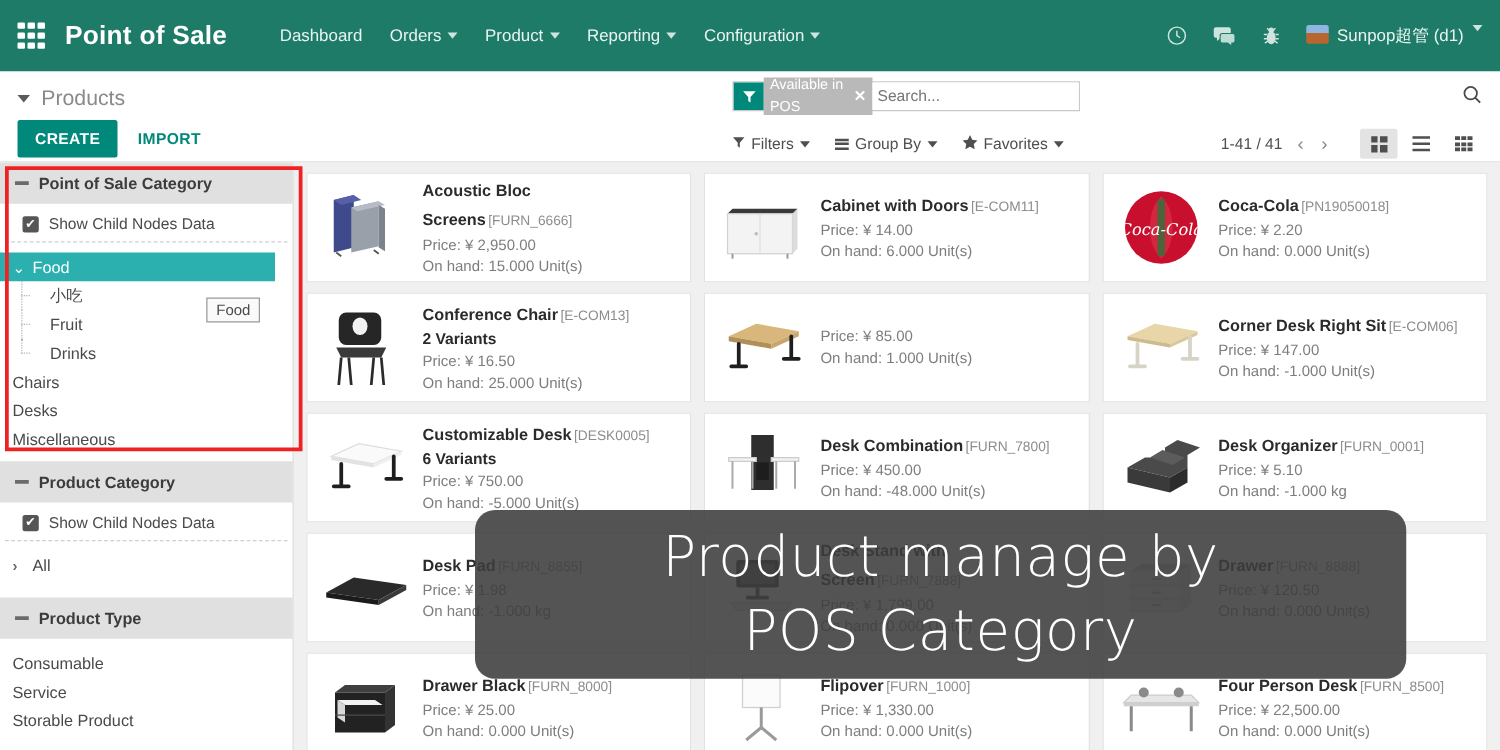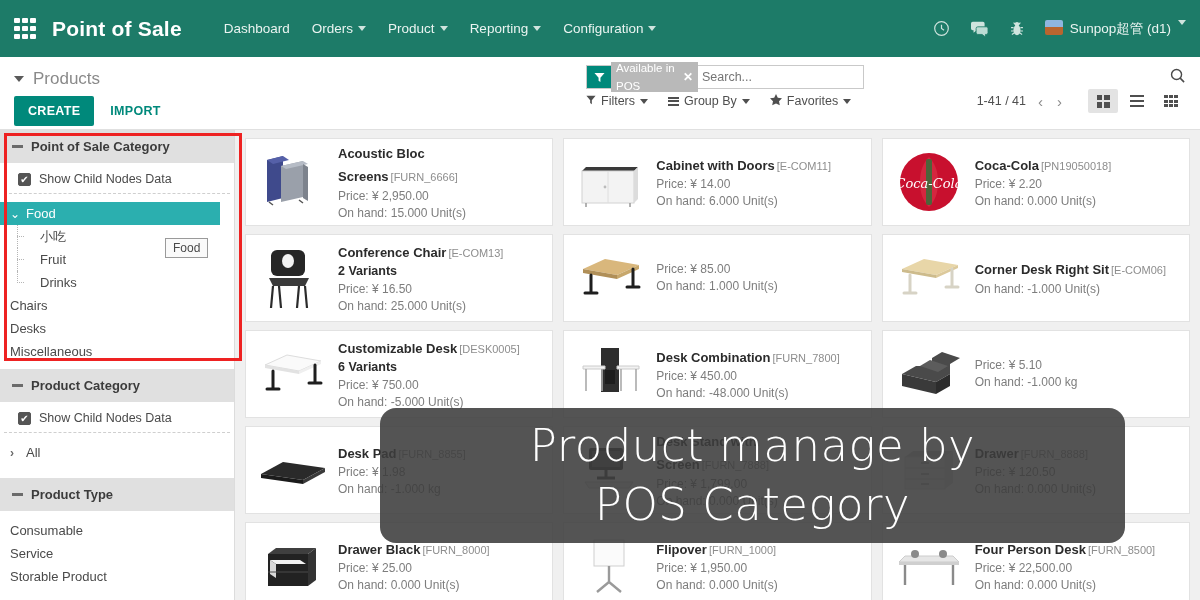--- a/index.html
+++ b/index.html
@@ -39,21 +39,21 @@
   .btn-import { background: transparent; color:#00897b; font-size: 12.5px; font-weight: bold; padding: 8px 8px; border:none; cursor:pointer; letter-spacing:.3px;}
 
   
   .searchwrap { position: absolute; right: 14px; top: 8px; width: 600px; }
   .searchbar { display:flex; align-items:center; border:1px solid #c9c9c9; background:#fff; height: 24px; width: 278px; position:relative; }
   .filter-ico { width: 24px; height: 22px; background:#00897b; display:flex; align-items:center; justify-content:center; flex: 0 0 auto;}
   .facet { background:#b9b9b9; color:#fff; font-size:11.5px; padding: 2px 5px; display:flex; align-items:center; gap:6px; height: 30px; line-height: 18px;}
   .facet .x { font-weight: bold; cursor: pointer; font-size: 12px;}
   .search-input { border:none; outline:none; font-size:12.5px; color:#b3b3b3; padding-left:4px; flex:1; height:22px;}
   .search-mag { position:absolute; right:0; top:2px; color:#4a4a4a; font-size:17px; cursor:pointer;}
-  .subbar { display:flex; align-items:center; }
+  .subbar { display:flex; align-items:center; margin-top: 14px; }
   .sb-item { display:flex; align-items:center; gap:5px; font-size:12.5px; color:#4f4f4f; margin-right:20px; cursor:pointer;}
   .sb-ico { color:#4f4f4f; font-size:12px; }
   .pager { margin-left: auto; display:flex; align-items:center; gap:10px; font-size:12.5px; color:#4f4f4f;}
   .pg-arrow { color:#8a8a8a; font-size:15px; cursor:pointer; padding: 0 2px;}
   .viewbtns { display:flex; align-items:center; gap:4px; margin-left:14px;}
   .vbtn { width:30px; height:24px; display:flex; align-items:center; justify-content:center; cursor:pointer; border-radius:2px;}
   .vbtn.active { background:#e3e3e3;}
   .dot4 { display:grid; grid-template-columns: repeat(2,1fr); grid-template-rows:repeat(2,1fr); gap:2px; width:13px; height:13px;}
   .dot4 i { background:#4f4f4f; }
   .lines { width:14px; height:12px; display:flex; flex-direction:column; justify-content:space-between;}
@@ -426,20 +426,21 @@
           <div class="thumb">
             <svg width="70" height="54" viewBox="0 0 70 54">
                 <path d="M8 18l22-10 34 6-22 10z" fill="#e8d6a8"></path>
                 <path d="M8 18v3l34 6v-3z" fill="#cdbb8c"></path>
                 <path d="M42 24v3l22-10v-3z" fill="#dcc99b"></path>
                 <path d="M16 24v18M58 18v18M16 42h-6M16 42h6M58 36h-6M58 36h6" stroke="#d7d3c5" stroke-width="3" fill="none" stroke-linecap="round"></path>
               </svg>
           </div>
           <div class="pinfo">
             <div><span class="pname">Corner Desk Right Sit</span><span class="pcode">[E-COM06]</span></div>
+            <div class="pline">Price: ¥ 147.00</div>
             <div class="pline">On hand: -1.000 Unit(s)</div>
           </div>
         </div>
 
         <div class="card">
           <div class="thumb">
             <svg width="70" height="54" viewBox="0 0 70 54">
                 <path d="M8 18l22-10 34 6-22 10z" fill="#fafafa" stroke="#ddd"></path>
                 <path d="M8 18v3l34 6v-3z" fill="#e2e2e2"></path>
                 <path d="M42 24v3l22-10v-3z" fill="#efefef"></path>
@@ -474,20 +475,21 @@
         <div class="card">
           <div class="thumb">
             <svg width="66" height="52" viewBox="0 0 66 52">
                 <path d="M6 26l14-8h16v-8l10-6 18 6-10 6v10l-14 8z" fill="#4a4a4a"></path>
                 <path d="M6 26v12l34 8V34z" fill="#3a3a3a"></path>
                 <path d="M40 34v12l14-8V26z" fill="#2c2c2c"></path>
                 <path d="M24 18l10-6 18 6-10 6z" fill="#5c5c5c"></path>
               </svg>
           </div>
           <div class="pinfo">
+            <div><span class="pname">Desk Organizer</span><span class="pcode">[FURN_0001]</span></div>
             <div class="pline">Price: ¥ 5.10</div>
             <div class="pline">On hand: -1.000 kg</div>
           </div>
         </div>
 
         <div class="card">
           <div class="thumb">
             <svg width="70" height="40" viewBox="0 0 70 40">
                 <path d="M4 24l22-12 42 6-22 12z" fill="#2a2a2a"></path>
                 <path d="M4 24v4l42 6v-4z" fill="#1b1b1b"></path>
@@ -554,21 +556,21 @@
 
         <div class="card">
           <div class="thumb">
             <svg width="60" height="60" viewBox="0 0 60 60">
                 <rect x="14" y="4" width="30" height="26" fill="#fbfbfb" stroke="#cfcfcf"></rect>
                 <path d="M29 30v16M29 46l-12 10M29 46l12 10" stroke="#9a9a9a" stroke-width="2.4" fill="none"></path>
               </svg>
           </div>
           <div class="pinfo">
             <div><span class="pname">Flipover</span><span class="pcode">[FURN_1000]</span></div>
-            <div class="pline">Price: ¥ 1,950.00</div>
+            <div class="pline">Price: ¥ 1,330.00</div>
             <div class="pline">On hand: 0.000 Unit(s)</div>
           </div>
         </div>
 
         <div class="card">
           <div class="thumb">
             <svg width="68" height="52" viewBox="0 0 68 52">
                 <path d="M4 22h60l-6-6H10z" fill="#e6e6e6" stroke="#ccc"></path>
                 <path d="M4 22v3h60v-3z" fill="#cfcfcf"></path>
                 <path d="M10 25v20M58 25v20" stroke="#8a8a8a" stroke-width="2.4"></path>

